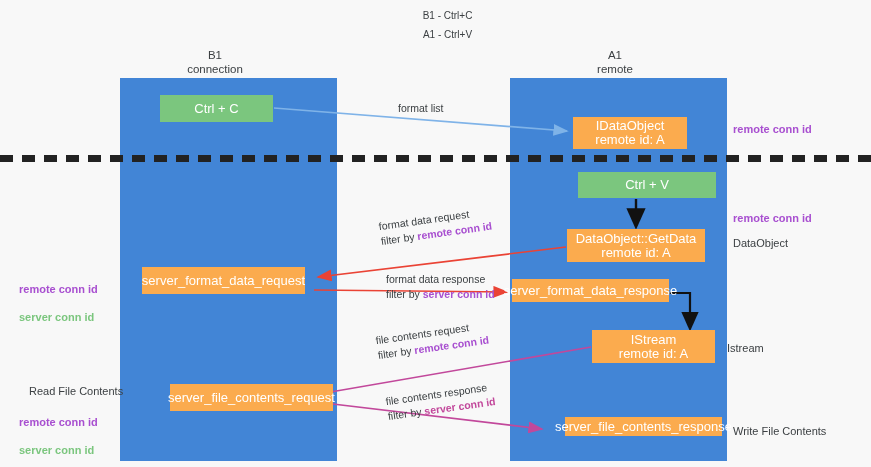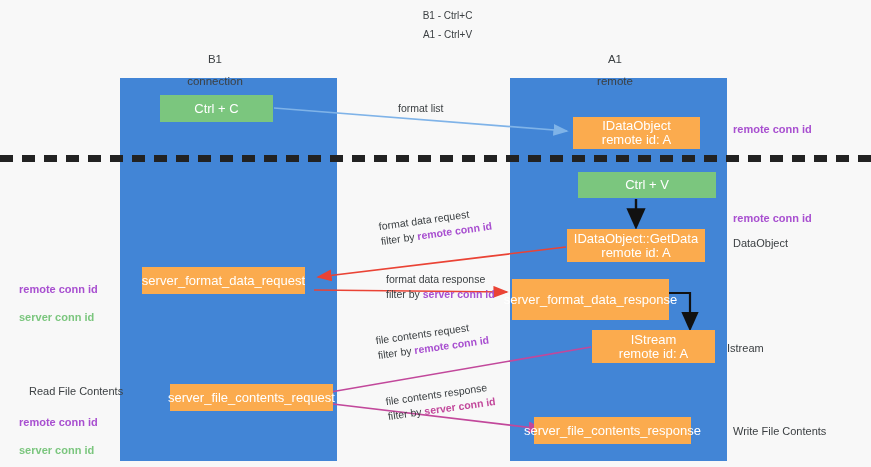--- a/index.html
+++ b/index.html
@@ -18,21 +18,21 @@
 
   
   .title{
     position:absolute;left:12px;top:6px;width:871px;
     text-align:center;font-size:10px;line-height:19px;color:#3c4043;
     white-space:pre;
   }
 
   
   .col-head{
-    position:absolute;text-align:center;font-size:11.5px;line-height:22px;
+    position:absolute;text-align:center;font-size:11.5px;line-height:14px;
     color:#3c4043;white-space:pre;
   }
   #head-b1{left:155px;top:48px;width:120px;}
   #head-a1{left:555px;top:48px;width:120px;}
 
   
   .lane{position:absolute;background:#4285d6;}
   #lane-b1{left:120px;top:78px;width:217px;height:383px;}
   #lane-a1b{left:510px;top:78px;width:217px;height:383px;}
 
@@ -46,28 +46,28 @@
   .box{
     position:absolute;display:flex;flex-direction:column;
     align-items:center;justify-content:center;
     color:#ffffff;font-size:13px;line-height:14px;text-align:center;
     white-space:pre-line;box-sizing:border-box;padding:2px 16px;
   }
   .box.green{background:#7bc67e;}
   .box.orange{background:#fbab4e;}
 
   #box-ctrlc{left:160px;top:95px;width:113px;height:27px;}
-  #box-idataobject{left:573px;top:117px;width:127px;height:32px;}
+  #box-idataobject{left:573px;top:117px;width:114px;height:32px;}
   #box-ctrlv{left:578px;top:172px;width:138px;height:26px;}
   #box-getdata{left:567px;top:229px;width:138px;height:33px;}
   #box-sfdreq{left:142px;top:267px;width:163px;height:27px;}
-  #box-sfdres{left:512px;top:279px;width:157px;height:41px;}
+  #box-sfdres{left:512px;top:279px;width:157px;height:23px;}
   #box-istream{left:592px;top:330px;width:123px;height:33px;}
   #box-sfcreq{left:150px;top:384px;width:163px;height:27px;margin-left:20px;}
-  #box-sfcres{left:534px;top:417px;width:157px;height:27px;}
+  #box-sfcres{left:565px;top:417px;width:157px;height:19px;}
 
   
   .annot{
     position:absolute;font-size:11px;line-height:14px;white-space:pre-line;
   }
   .annot.purple{color:#a84fd0;font-weight:bold;}
   .annot.plain{color:#3c4043;}
   .kv{white-space:pre-line;font-weight:bold;line-height:14px;}
   .kv .k{color:#a84fd0;}
   .kv .v{color:#7bc67e;}
@@ -146,21 +146,21 @@
 
     <line x1="316" y1="402" x2="542" y2="429" stroke="#c2489b" stroke-width="1.7" marker-end="url(#ar-mag)"></line>
   </svg>
 
   <div class="dashed-sep"></div>
 
   <div class="box green" id="box-ctrlc">Ctrl + C</div>
   <div class="box orange" id="box-idataobject">IDataObject
 remote id: A</div>
   <div class="box green" id="box-ctrlv">Ctrl + V</div>
-  <div class="box orange" id="box-getdata">IDataObject::GetData
+  <div class="box orange" id="box-getdata">DataObject::GetData
 remote id: A</div>
   <div class="box orange" id="box-sfdreq">server_format_data_request</div>
   <div class="box orange" id="box-sfdres">server_format_data_response</div>
   <div class="box orange" id="box-istream">IStream
 remote id: A</div>
   <div class="box orange" id="box-sfcreq">server_file_contents_request</div>
   <div class="box orange" id="box-sfcres">server_file_contents_response</div>
 
   <div class="edge-label" id="lbl-formatlist">
     <span>format list</span>

